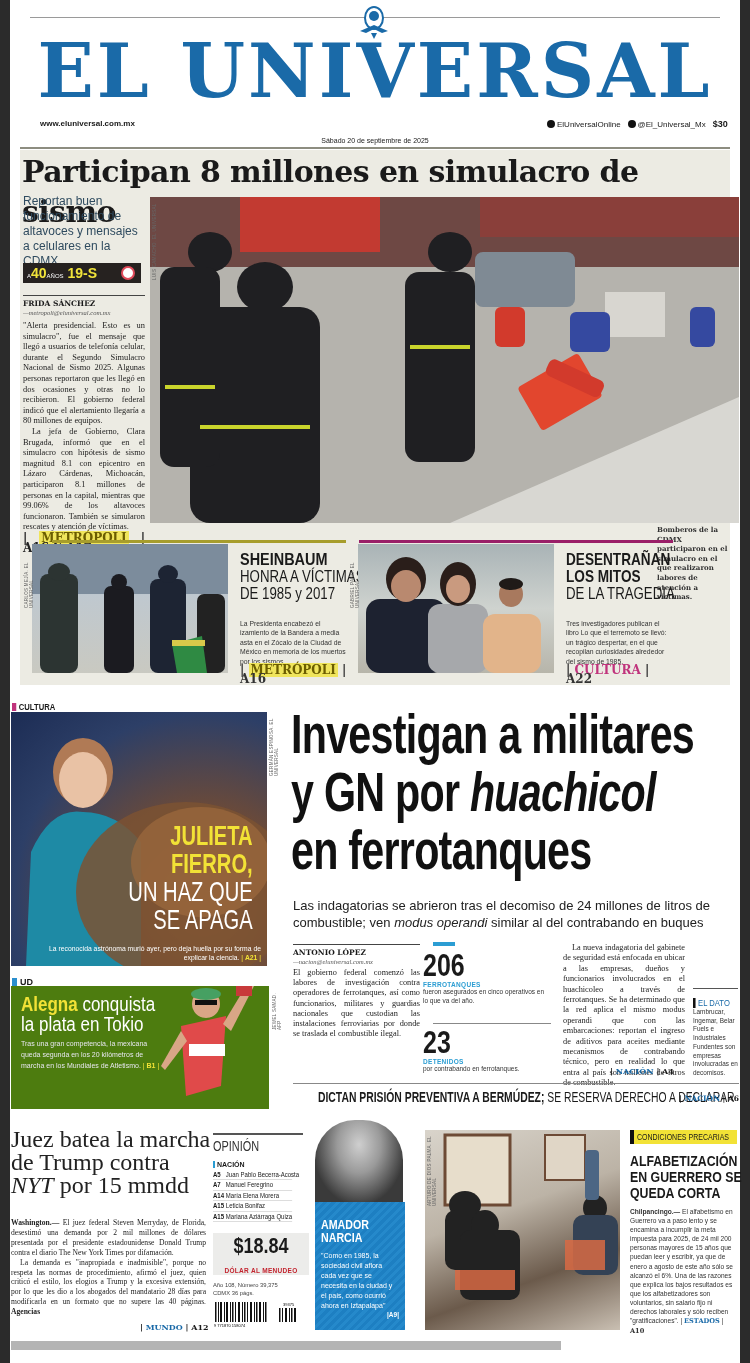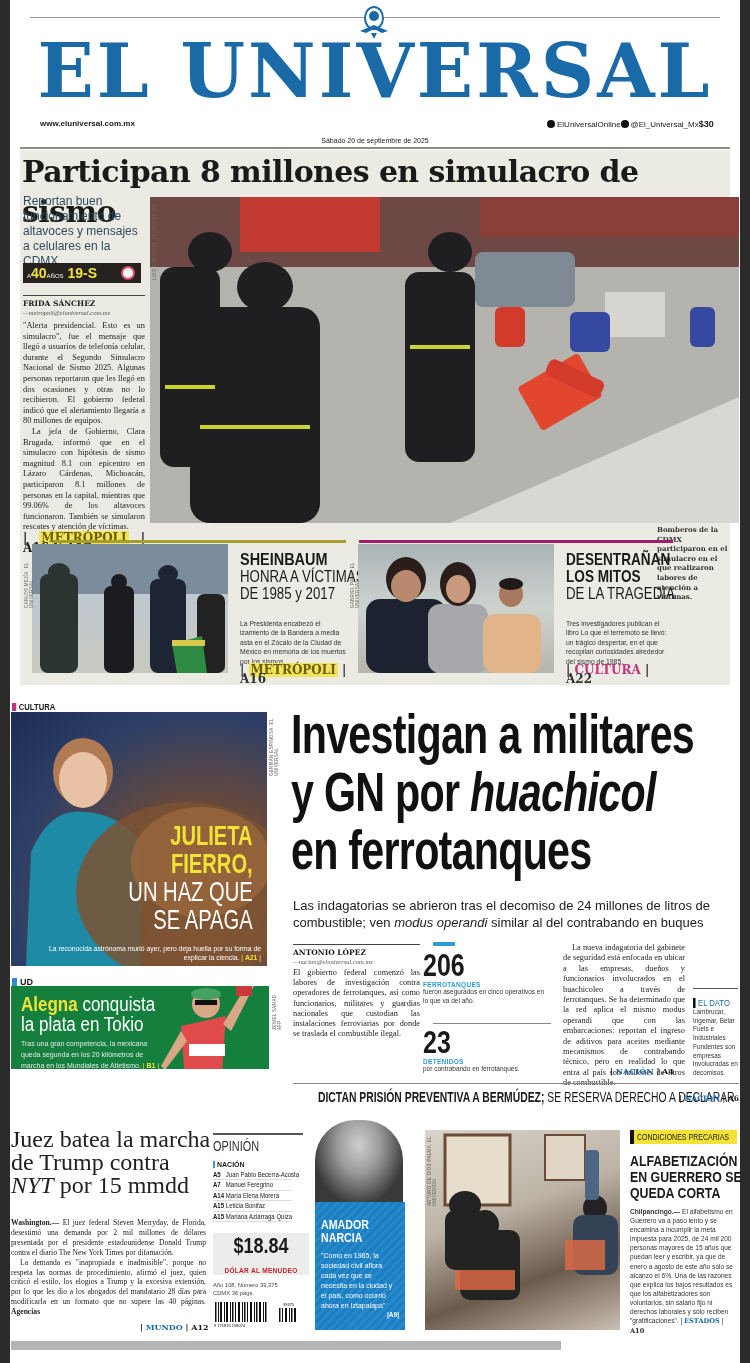--- a/index.html
+++ b/index.html
@@ -6,21 +6,21 @@
   html, body { width: 750px; height: 1363px; background: #2b2b2b; overflow: hidden; }
   .page { position: absolute; left: 10px; top: 0; width: 730px; height: 1363px; background: #fff; font-family: "Liberation Serif", serif; color: #1a1a1a; }
   .abs { position: absolute; }
 
   
   .rule-top { left: 20px; top: 17px; width: 690px; height: 1px; background: #9a9a9a; }
   .eagle { left: 346px; top: 5px; width: 36px; height: 36px; }
   .logo { left: 18px; top: 30px; width: 694px; text-align: center; font-family: "DejaVu Serif", serif; font-weight: bold; color: #1a6aa8; font-size: 74px; letter-spacing: 3px; line-height: 80px; transform: scaleY(1.02); }
   .web { left: 30px; top: 119px; font-size: 8px; font-weight: bold; font-family: "Liberation Sans", sans-serif; }
   .tagline { left: 200px; top: 112px; font-size: 16px; letter-spacing: 3px; color: #1a6aa8; font-family: "Liberation Serif", serif; }
-  .social { left: 537px; top: 119px; font-size: 8px; font-family: "Liberation Sans", sans-serif; display: flex; align-items: center; }
+  .social { left: 537px; top: 119px; font-size: 8px; font-family: "Liberation Sans", sans-serif; display: flex; gap: 7px; align-items: center; }
   .social .ico { display: inline-block; width: 8px; height: 8px; border-radius: 50%; background: #111; margin-right: 2px; vertical-align: -1px; }
   .price { font-weight: bold; font-size: 9px; }
   .date { left: 0; top: 137px; width: 730px; text-align: center; font-size: 7px; font-family: "Liberation Sans", sans-serif; }
   .rule-bot { left: 10px; top: 147px; width: 710px; height: 2px; background: #8d8d80; }
 
   
   .beige { left: 10px; top: 150px; width: 710px; height: 535px; background: #ecebe3; }
   .hl1 { left: 12px; top: 152px; width: 700px; font-family: "DejaVu Serif", serif; font-weight: bold; font-size: 30px; letter-spacing: -0.6px; line-height: 40px; }
   .sub1 { left: 13px; top: 194px; width: 118px; font-family: "Liberation Sans", sans-serif; font-size: 12px; line-height: 15px; color: #2f4b5f; }
   .badge40 { left: 13px; top: 263px; width: 118px; height: 20px; background: #262220; color: #f1e43a; font-family: "Liberation Sans", sans-serif; font-weight: bold; font-size: 14px; line-height: 20px; padding-left: 4px; }
@@ -58,21 +58,21 @@
   .photo-jf { left: 1px; top: 712px; width: 256px; height: 254px; overflow: hidden; background: radial-gradient(ellipse at 75% 75%, #a66b3a 0%, #6a4a3a 35%, #2d3f67 70%, #1c2c54 100%); }
   .jf-title { right: 14px; top: 110px; text-align: right; font-family: "Liberation Sans", sans-serif; font-weight: bold; line-height: 28px; font-size: 28px; transform: scaleX(.72); transform-origin: right; white-space: nowrap; }
   .jf-title .y { color: #f2e236; display: block; }
   .jf-title .w { color: #fff; font-weight: normal; display: block; }
   .jf-cap { left: 30px; top: 232px; width: 220px; font-family: "Liberation Sans", sans-serif; font-size: 6.8px; line-height: 9px; color: #fff; text-align: right; }
   .jf-cap span { color: #f2e236; }
 
   
   .tag-ud { left: 2px; top: 977px; font-family: "Liberation Sans", sans-serif; font-weight: bold; font-size: 9px; }
   .tag-ud i { display: inline-block; width: 5px; height: 8px; background: #2b8fce; margin-right: 3px; vertical-align: -1px; }
-  .ud-box { left: 1px; top: 986px; width: 258px; height: 83px; background: #15803d; overflow: hidden; }
+  .ud-box { left: 1px; top: 986px; width: 258px; height: 123px; background: #4d7c0f; overflow: hidden; }
   .ud-title { left: 10px; top: 8px; font-family: "Liberation Sans", sans-serif; font-size: 20px; line-height: 20px; color: #fff; transform: scaleX(.85); transform-origin: left; white-space: nowrap; }
   .ud-title .y { color: #f2e236; font-weight: bold; }
   .ud-desc { left: 10px; top: 52px; width: 140px; font-family: "Liberation Sans", sans-serif; font-size: 7px; line-height: 11px; color: #e6e6ee; }
   .athlete { right: 8px; top: 0; width: 110px; height: 114px; }
 
   
   .hl-main { left: 281px; top: 705px; width: 450px; font-family: "Liberation Sans", sans-serif; font-weight: bold; font-size: 55px; line-height: 58px; letter-spacing: -1px; transform: scaleX(.75); transform-origin: left; white-space: nowrap; color: #111; }
   .dek-main { left: 283px; top: 897px; width: 440px; font-family: "Liberation Sans", sans-serif; font-size: 13px; line-height: 17px; color: #222; }
   .sep-main { left: 283px; top: 944px; width: 127px; height: 1px; background: #444; }
   .byline2 { left: 283px; top: 948px; font-family: "DejaVu Serif", serif; font-weight: bold; font-size: 7.5px; }

